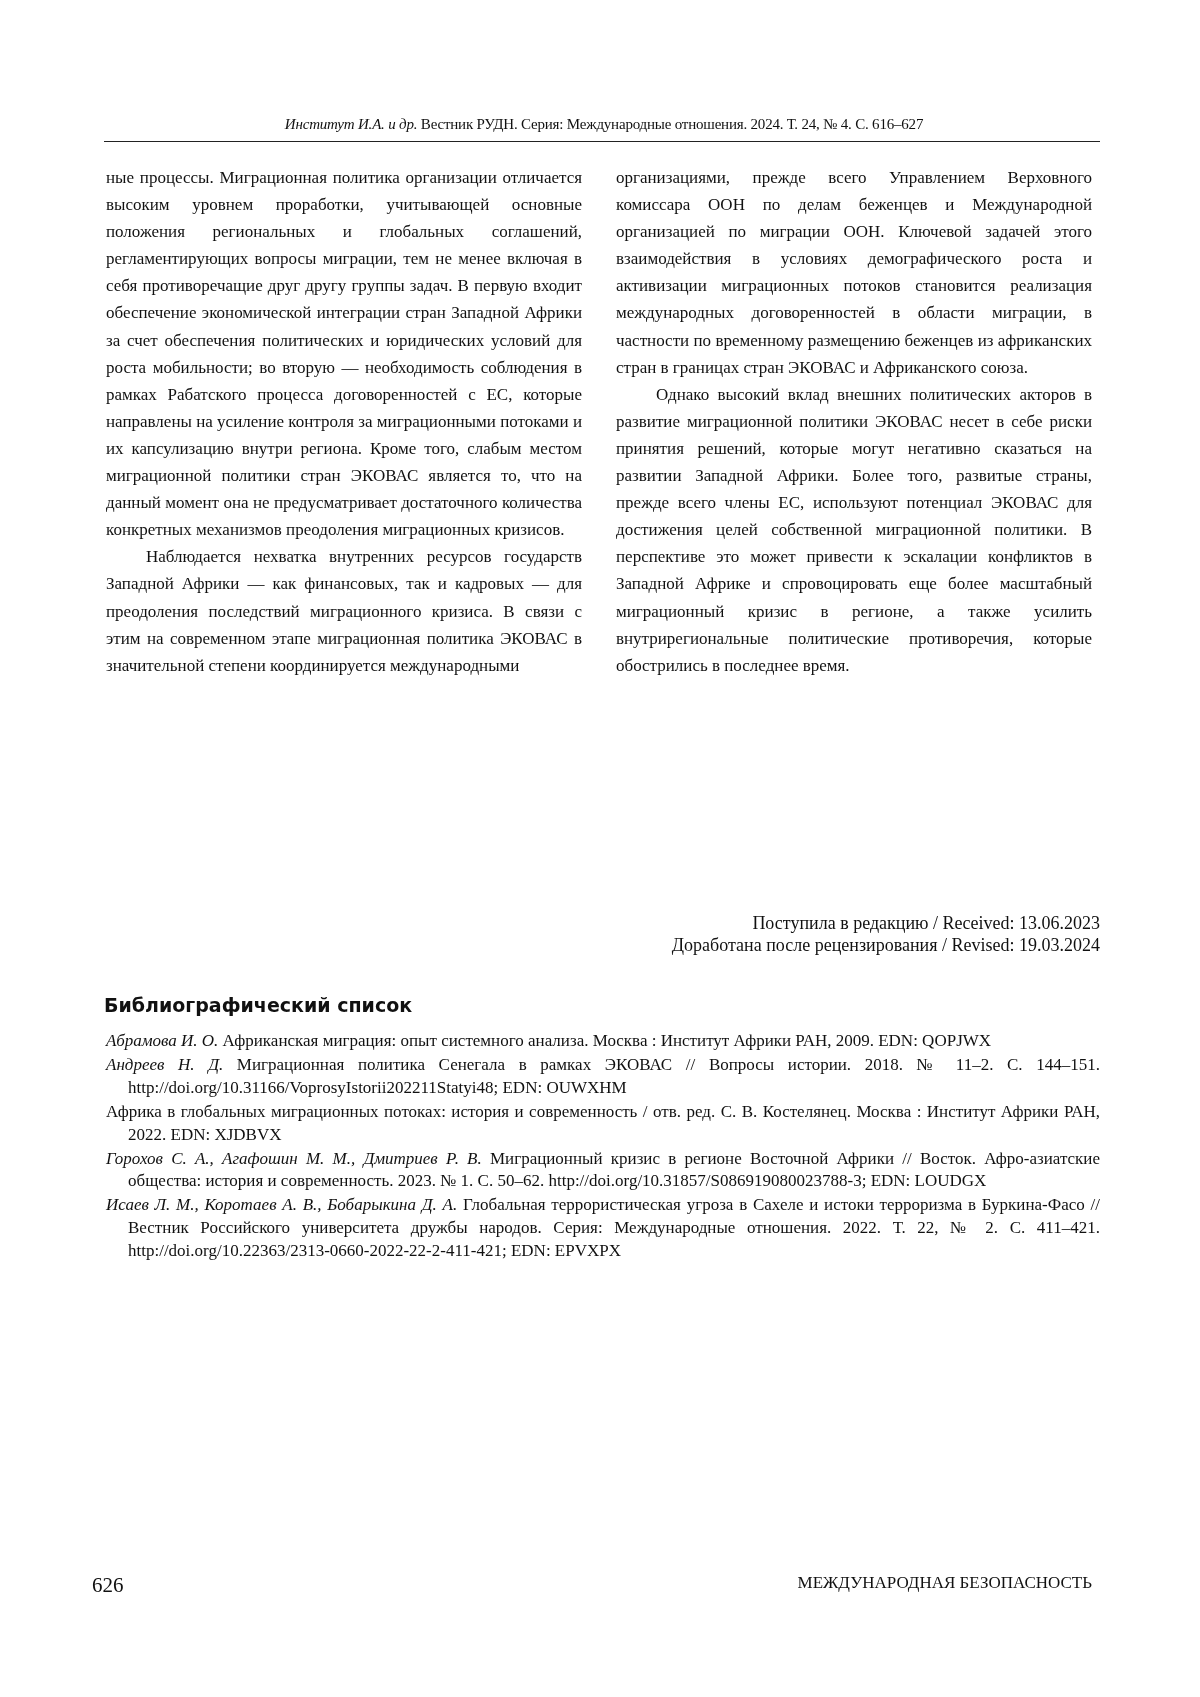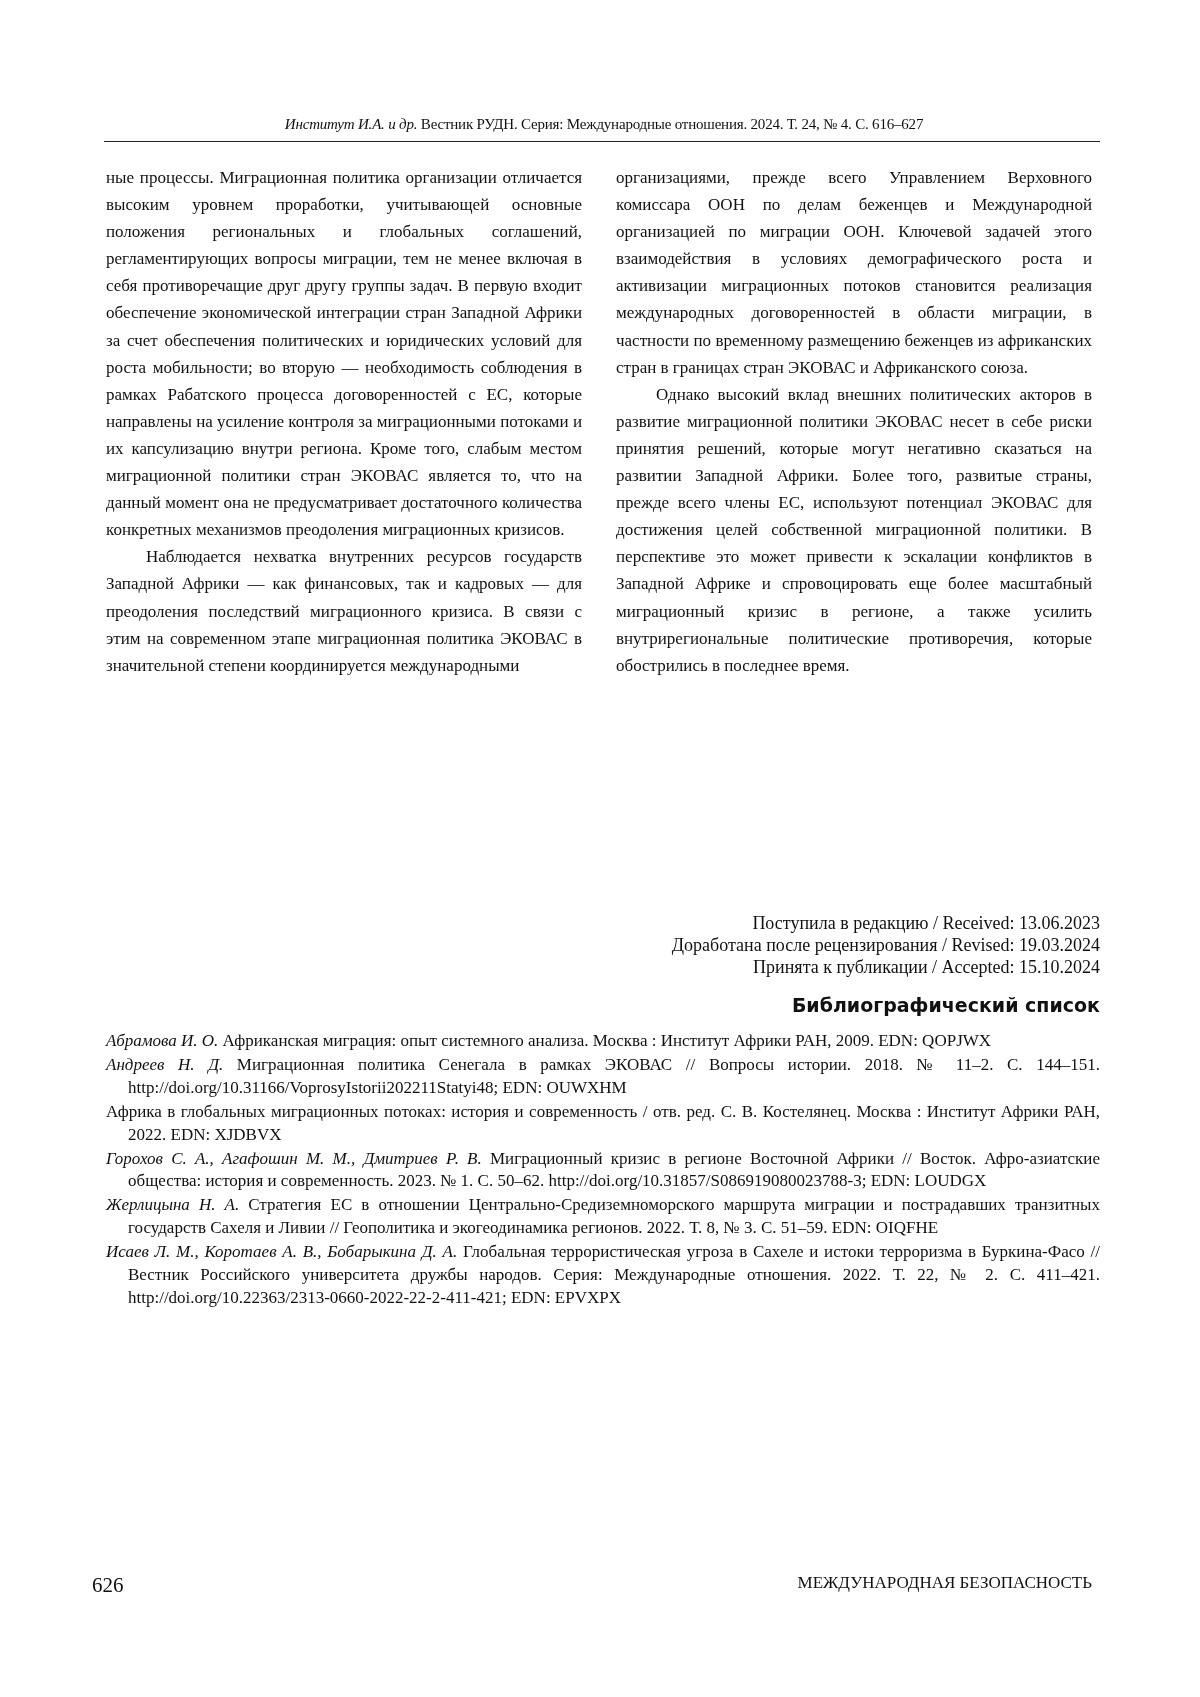--- a/index.html
+++ b/index.html
@@ -6,21 +6,21 @@
   body { width: 1200px; height: 1697px; position: relative; overflow: hidden; color: #111; font-family: "Liberation Serif", serif; }
   .running-head { position: absolute; left: 104px; top: 116px; width: 1000px; text-align: center; font-size: 15px; letter-spacing: -0.2px; }
   .running-head i { font-style: italic; }
   .head-rule { position: absolute; left: 104px; top: 141px; width: 996px; height: 0; border-top: 1.5px solid #222; }
   .col { position: absolute; top: 164px; width: 476px; font-size: 17px; line-height: 27.1px; text-align: justify; hyphens: manual; }
   .col.left { left: 106px; }
   .col.right { left: 616px; }
   .col p { margin: 0; }
   .col p.indent { text-indent: 40px; }
   .dates { position: absolute; left: 560px; top: 912px; width: 540px; text-align: right; font-size: 18px; line-height: 22px; }
-  .biblio-title { position: absolute; left: 104px; top: 994px; width: 996px; text-align: right; font-family: "DejaVu Sans", sans-serif; font-weight: bold; font-size: 19px; }
+  .biblio-title { position: absolute; left: 104px; top: 994px; width: 996px; text-align: left; font-family: "DejaVu Sans", sans-serif; font-weight: bold; font-size: 19px; }
   .refs { position: absolute; left: 106px; top: 1030px; width: 994px; font-size: 17px; line-height: 22.9px; }
   .ref { text-align: justify; padding-left: 22px; text-indent: -22px; margin: 0 0 1px 0; }
   .ref .authors { font-style: italic; }
   .footer-page { position: absolute; left: 92px; top: 1573px; font-size: 21px; text-align: center; }
   .footer-section { position: absolute; right: 108px; top: 1573px; font-size: 17px; }
 </style>
 </head>
 <body>
 
 <div class="running-head"><i>Институт И.А. и др.</i><span> Вестник РУДН. Серия: Международные отношения. 2024. Т. 24, № 4. С. 616–627</span></div>
@@ -32,28 +32,26 @@
 </div>
 
 <div class="col right">
   <p>организациями, прежде всего Управлением Верховного комиссара ООН по делам беженцев и Международной организацией по миграции ООН. Ключевой задачей этого взаимодействия в условиях демографического роста и активизации миграционных потоков становится реализация международных договоренностей в области миграции, в частности по временному размещению беженцев из африканских стран в границах стран ЭКОВАС и Африканского союза.</p>
   <p class="indent">Однако высокий вклад внешних политических акторов в развитие миграционной политики ЭКОВАС несет в себе риски принятия решений, которые могут негативно сказаться на развитии Западной Африки. Более того, развитые страны, прежде всего члены ЕС, используют потенциал ЭКОВАС для достижения целей собственной миграционной политики. В перспективе это может привести к эскалации конфликтов в Западной Африке и спровоцировать еще более масштабный миграционный кризис в регионе, а также усилить внутрирегиональные политические противоречия, которые обострились в последнее время.</p>
 </div>
 
 <div class="dates">
   <div>Поступила в редакцию / Received: 13.06.2023</div>
   <div>Доработана после рецензирования / Revised: 19.03.2024</div>
-  <div>Принята к публикации / Accepted: 15.10.2024</div>
 </div>
 
 <div class="biblio-title">Библиографический список</div>
 
 <div class="refs">
   <p class="ref"><span class="authors">Абрамова И. О.</span><span> Африканская миграция: опыт системного анализа. Москва : Институт Африки РАН, 2009. EDN: QOPJWX</span></p>
   <p class="ref"><span class="authors">Андреев Н. Д.</span><span> Миграционная политика Сенегала в рамках ЭКОВАС // Вопросы истории. 2018. № 11–2. С. 144–151. http://doi.org/10.31166/VoprosyIstorii202211Statyi48; EDN: OUWXHM</span></p>
   <p class="ref"><span class="authors"></span><span>Африка в глобальных миграционных потоках: история и современность / отв. ред. С. В. Костелянец. Москва : Институт Африки РАН, 2022. EDN: XJDBVX</span></p>
   <p class="ref"><span class="authors">Горохов С. А., Агафошин М. М., Дмитриев Р. В.</span><span> Миграционный кризис в регионе Восточной Африки // Восток. Афро-азиатские общества: история и современность. 2023. № 1. С. 50–62. http://doi.org/10.31857/S086919080023788-3; EDN: LOUDGX</span></p>
-  <p class="ref"><span class="authors">Жерлицына Н. А.</span><span> Стратегия ЕС в отношении Центрально-Средиземноморского маршрута миграции и пострадавших транзитных государств Сахеля и Ливии // Геополитика и экогеодинамика регионов. 2022. Т. 8, № 3. С. 51–59. EDN: OIQFHE</span></p>
   <p class="ref"><span class="authors">Исаев Л. М., Коротаев А. В., Бобарыкина Д. А.</span><span> Глобальная террористическая угроза в Сахеле и истоки терроризма в Буркина-Фасо // Вестник Российского университета дружбы народов. Серия: Международные отношения. 2022. Т. 22, № 2. С. 411–421. http://doi.org/10.22363/2313-0660-2022-22-2-411-421; EDN: EPVXPX</span></p>
 </div>
 
 <div class="footer-page">626</div>
 <div class="footer-section">МЕЖДУНАРОДНАЯ БЕЗОПАСНОСТЬ</div>
 
 </body></html>

